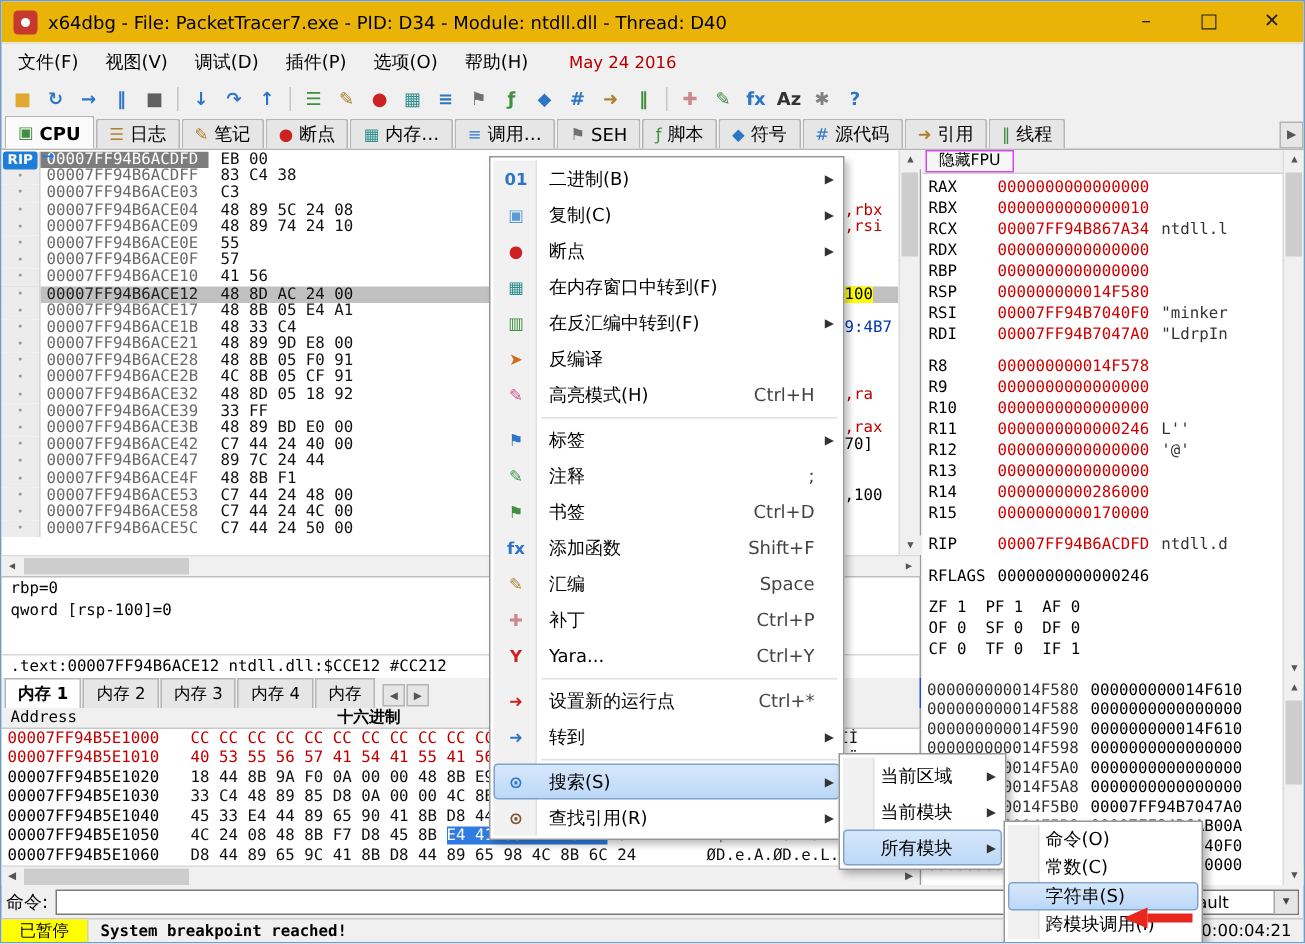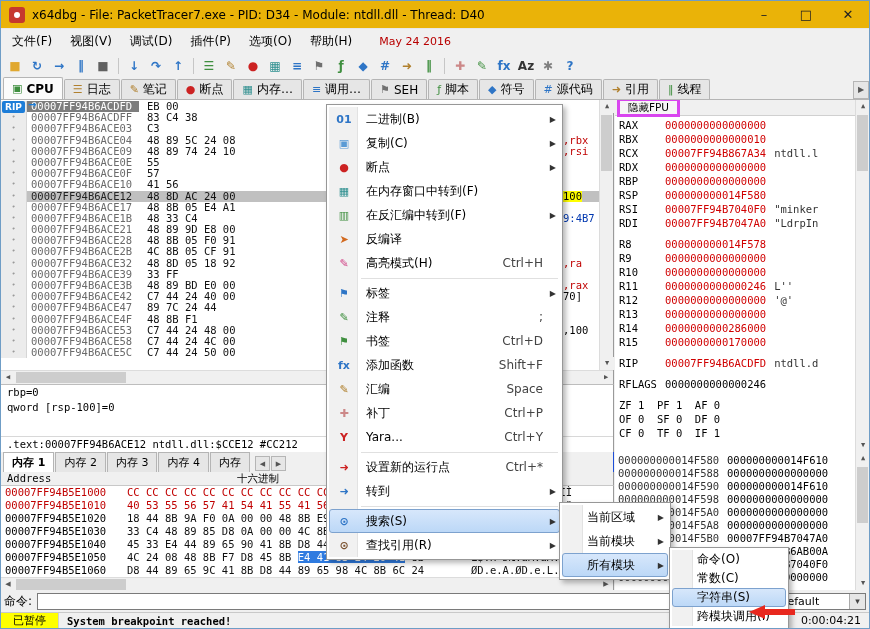--- a/index.html
+++ b/index.html
@@ -55,41 +55,41 @@
   .sb-down{left:0;bottom:0;} .sb-down::after{content:"▼";}
   .sb-thumb{position:absolute;left:15px;top:1px;width:110px;height:11px;background:#cdcdcd;}
   .sb-vthumb{position:absolute;top:15px;left:1px;width:11px;height:56px;background:#cdcdcd;}
   
   .dis-info{position:absolute;top:383px;left:0;width:613px;height:68px;background:#fff;border-right:1px solid #9a9a9a;border-top:1px solid #bdbdbd;font-family:"DejaVu Sans Mono",monospace;font-size:10.5px;}
   .info-line{padding:1px 6px;line-height:13px;}
   .info-footer{position:absolute;left:0;right:0;bottom:0;padding:1px 6px;border-top:1px solid #d8d8d8;line-height:13px;}
   
   .regs{position:absolute;top:99px;left:614px;width:254px;height:352px;background:#fff;font-family:"DejaVu Sans Mono",monospace;font-size:10.5px;overflow:hidden;}
   .regs-header{height:16px;background:#f0f0f0;border-bottom:1px solid #d0d0d0;display:flex;align-items:center;padding-left:2px;}
-  .fpu-btn{border:3px solid #d946ef;background:#f6f6f6;font-size:10.5px;padding:0 8px;line-height:13px;font-family:"DejaVu Sans",sans-serif;}
+  .fpu-btn{border:1px solid #d946ef;background:#f6f6f6;font-size:10.5px;padding:0 8px;line-height:13px;font-family:"DejaVu Sans",sans-serif;}
   .reg-group{margin:2px 0 7px 4px;}
   .reg-row{height:14px;line-height:14px;white-space:nowrap;}
   .reg-name{display:inline-block;width:46px;color:#000;}
   .reg-value{color:#d00000;}
   .reg-ann{color:#333;margin-left:8px;}
   .flag-lines{margin-left:4px;}
   .flag-line{height:14px;line-height:14px;white-space:pre;color:#000;}
   .regs-scroll{bottom:0;}
   
   .memtabs{position:absolute;top:451px;left:0;width:613px;height:20px;background:#f0f0f0;border-right:1px solid #1d4ed8;display:flex;align-items:flex-end;padding-left:2px;}
   .mtabs{display:flex;align-items:flex-end;}
   .mtab{padding:2px 8px;border:1px solid #b5b5b5;border-bottom:none;background:#e6e6e6;font-size:11px;margin-right:1px;white-space:nowrap;}
   .mtab.active{background:#fff;font-weight:bold;}
   .mnav{display:flex;gap:1px;margin-left:4px;margin-bottom:1px;}
   .mnav-btn{width:15px;height:15px;border:1px solid #b5b5b5;background:#e6e6e6;font-size:7px;line-height:14px;text-align:center;color:#555;}
   .mnav-btn.left::after{content:"◀";}
   .mnav-btn.right::after{content:"▶";}
   .memhead{position:absolute;top:471px;left:0;width:613px;height:14px;background:#f0f0f0;border-bottom:1px solid #c8c8c8;border-right:1px solid #9a9a9a;font-family:"DejaVu Sans Mono",monospace;font-size:10.5px;line-height:13px;}
   .mh-addr{margin-left:6px;}
-  .mh-hex{position:absolute;left:236px;}
+  .mh-hex{position:absolute;left:224px;font-weight:bold;}
   .memrows{position:absolute;top:485px;left:0;width:613px;height:91px;background:#fff;border-right:1px solid #9a9a9a;font-family:"DejaVu Sans Mono",monospace;font-size:10.5px;overflow:hidden;}
   .mem-row{position:relative;height:13px;line-height:13px;white-space:nowrap;}
   .m-addr{display:inline-block;width:126px;padding-left:4px;color:#000;}
   .m-hex{color:#111;}
   .m-sel{background:#2f7be0;color:#fff;}
   .m-ascii{position:absolute;left:470px;top:0;color:#111;}
   .memscroll{position:absolute;top:576px;left:0;width:613px;height:13px;background:#f0f0f0;border-top:1px solid #dcdcdc;border-right:1px solid #9a9a9a;}
   
   .stack{position:absolute;top:451px;left:614px;width:254px;height:138px;background:#fff;font-family:"DejaVu Sans Mono",monospace;font-size:10.5px;overflow:hidden;}
   .stack-rows{position:absolute;top:2px;left:0;right:14px;}
@@ -115,21 +115,21 @@
   .ctx-row{position:relative;display:flex;align-items:center;height:24px;padding-right:16px;border:1px solid transparent;border-radius:3px;}
   .ctx-icon{flex:0 0 28px;text-align:center;font-size:11px;font-weight:bold;}
   .ctx-label{margin-left:8px;white-space:nowrap;}
   .ctx-shortcut{margin-left:auto;color:#444;padding-left:14px;}
   .ctx-arrow{position:absolute;right:3px;font-size:8px;color:#333;}
   .ctx-row.hl{background:linear-gradient(#d7e7fb,#bcd8f7);border-color:#7da2ce;}
   .ctx-row.sep{height:4px;margin:1px 0;border:none;border-radius:0;}
   .ctx-row.sep::after{content:"";position:absolute;left:32px;right:2px;top:2px;border-top:1px solid #e0e0e0;}
   .ctx-main{left:325px;top:103px;width:237px;}
   .sub1{left:558px;top:501px;width:112px;z-index:31;}
-  .sub2{left:668px;top:546px;width:120px;z-index:32;text-align:center;}
+  .sub2{left:668px;top:546px;width:133px;z-index:32;text-align:center;}
   .sub1 .ctx-row{height:24px;}
   .sub2 .ctx-row{height:19px;}
   .sub1::before,.sub2::before{width:20px;}
   .sub1 .ctx-icon,.sub2 .ctx-icon{flex:0 0 20px;}
   .sub1 .ctx-label,.sub2 .ctx-label{margin-left:4px;}
   
   .red-arrow{position:absolute;left:748px;top:604px;z-index:40;display:flex;align-items:center;}
   .ra-head{width:0;height:0;border-top:7px solid transparent;border-bottom:7px solid transparent;border-right:16px solid #e8281e;}
   .ra-shaft{width:30px;height:6px;background:#e8281e;}
 </style>

